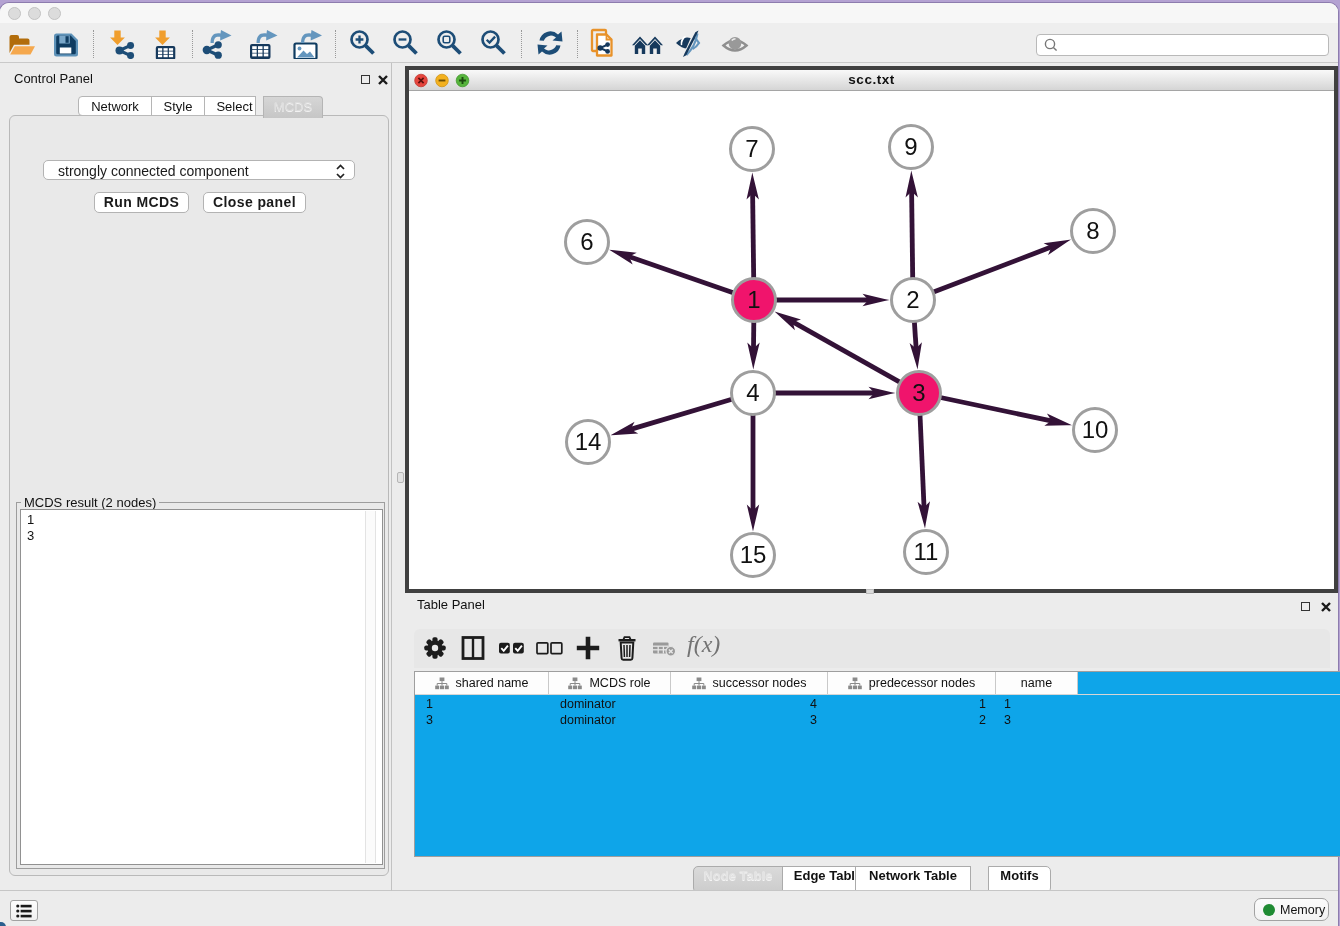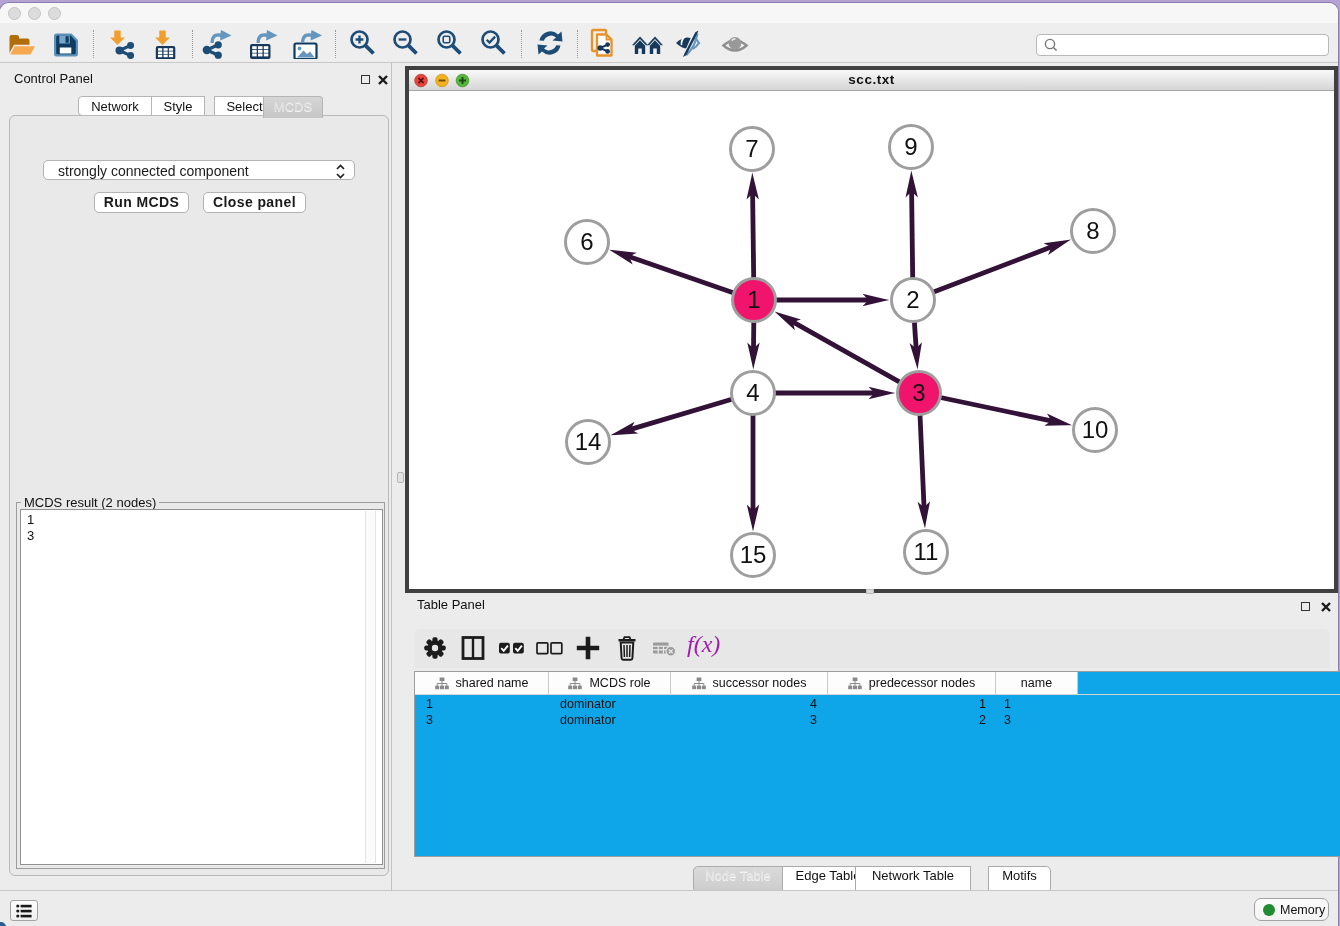--- a/index.html
+++ b/index.html
@@ -41,21 +41,21 @@
 #nettitle .t{position:absolute;left:0;right:0;top:2.5px;text-align:center;font-size:13.5px;color:#111;font-weight:bold;letter-spacing:0.5px;}
 #tp-title{position:absolute;left:417px;top:594px;font-size:13px;color:#111;}
 #tp-toolbar{position:absolute;left:414px;top:626px;width:916px;height:39px;
  background:#e7e7e7;border-radius:6px 6px 0 0;}
 #tablebox{position:absolute;left:414px;top:668px;width:1080px;height:186px;background:#0ea5e9;
  border:1px solid #9e9e9e;box-sizing:border-box;}
 .th{position:absolute;top:0;height:22px;border-right:1px solid #c9c9c9;box-sizing:border-box;
  font-size:12.5px;color:#111;display:flex;align-items:center;justify-content:center;background:#fdfdfd;}
 .td{position:absolute;font-size:12.5px;color:#111;height:16px;}
 .btab{position:absolute;top:863px;height:27px;background:#fff;border:1px solid #ababab;
- box-sizing:border-box;font-size:13px;font-weight:normal;color:#111;text-align:center;line-height:18px;}
+ box-sizing:border-box;font-size:13px;font-weight:bold;color:#111;text-align:center;line-height:18px;}
 #statusbar{position:absolute;left:0;top:887px;width:100%;height:36px;background:#ececec;border-top:1px solid #c6c6c6;}
 </style></head>
 <body>
 <div id="win">
 <div id="titlebar">
  <div class="tl" style="left:8px;"></div>
       <div class="tl" style="left:28px;"></div>
       <div class="tl" style="left:48px;"></div>
 </div>
 <div id="toolbar">
@@ -202,21 +202,21 @@
         <line x1="11.4" y1="11.4" x2="14.6" y2="14.6" stroke="#777" stroke-width="1.4"></line>
       </svg>
     </div>
 <div id="cpanel-title">Control Panel</div>
 <div class="wfloat" style="left:361px;top:72px;"></div>
 <svg class="abs" style="left:377px;top:71px" width="12" height="12" viewBox="0 0 12 12">
       <path d="M2 2 L10 10 M10 2 L2 10" stroke="#1a1a1a" stroke-width="2.4"></path>
     </svg>
 <div class="tab" style="left:78px;width:74px;border-radius:4px 0 0 4px;">Network</div>
 <div class="tab" style="left:151px;width:54px;">Style</div>
-<div class="tab" style="left:214px;width:52px;padding-left:9px;">Select</div>
+<div class="tab" style="left:204px;width:52px;padding-left:9px;">Select</div>
 <div id="cp-box"></div>
 <div class="tab" style="left:263px;width:60px;height:22px;border-radius:0 4px 0 0;background:linear-gradient(#d6d6d6,#c6c6c6);color:#dcdcdc;text-shadow:0 1px 0 #f2f2f2;border-bottom:none;">MCDS</div>
 <div id="dropdown">
       <span>strongly connected component</span>
 <svg width="11" height="15" style="position:absolute;right:8px;top:2.5px" viewBox="0 0 11 15">
         <path d="M2 5 L5.5 1.4 L9 5" fill="none" stroke="#222" stroke-width="1.7"></path>
         <path d="M2 10 L5.5 13.6 L9 10" fill="none" stroke="#222" stroke-width="1.7"></path>
       </svg>
     </div>
 <div class="btn" style="left:94px;width:95px;">Run MCDS</div>
@@ -346,21 +346,21 @@
       <rect x="3" y="9.5" width="15.5" height="11" rx="1" fill="#9a9a9a"></rect>
       <g stroke="#e7e7e7" stroke-width="1.3">
         <line x1="3" y1="13.2" x2="18.5" y2="13.2"></line>
         <line x1="3" y1="16.8" x2="18.5" y2="16.8"></line>
         <line x1="8.2" y1="13.2" x2="8.2" y2="20.5"></line>
         <line x1="13.4" y1="13.2" x2="13.4" y2="20.5"></line>
       </g>
       <circle cx="20.8" cy="18.3" r="4.8" fill="#9a9a9a" stroke="#e7e7e7" stroke-width="1.2"></circle>
       <path d="M18.9 16.4 l3.8 3.8 M22.7 16.4 l-3.8 3.8" stroke="#e7e7e7" stroke-width="1.4"></path>
     </svg>
-    <div class="abs" style="left:687px;top:628px;font-family:'Liberation Serif',serif;font-style:italic;font-size:24px;color:#a21caf;">f(x)</div>
+    <div class="abs" style="left:687px;top:628px;font-family:'Liberation Serif',serif;font-style:italic;font-size:24px;color:#737373;">f(x)</div>
 <div id="tablebox">
       <div class="th" style="left:0px;width:134px;">
         <svg width="14" height="13" viewBox="0 0 14 13" style="margin-right:7px;flex:none;">
           <g fill="#8a8a8a">
             <rect x="4.6" y="0.5" width="4.8" height="3.6"></rect>
             <rect x="0.2" y="8.6" width="4" height="3.6"></rect>
             <rect x="5" y="8.6" width="4" height="3.6"></rect>
             <rect x="9.8" y="8.6" width="4" height="3.6"></rect>
           </g>
           <g stroke="#8a8a8a" stroke-width="1">

